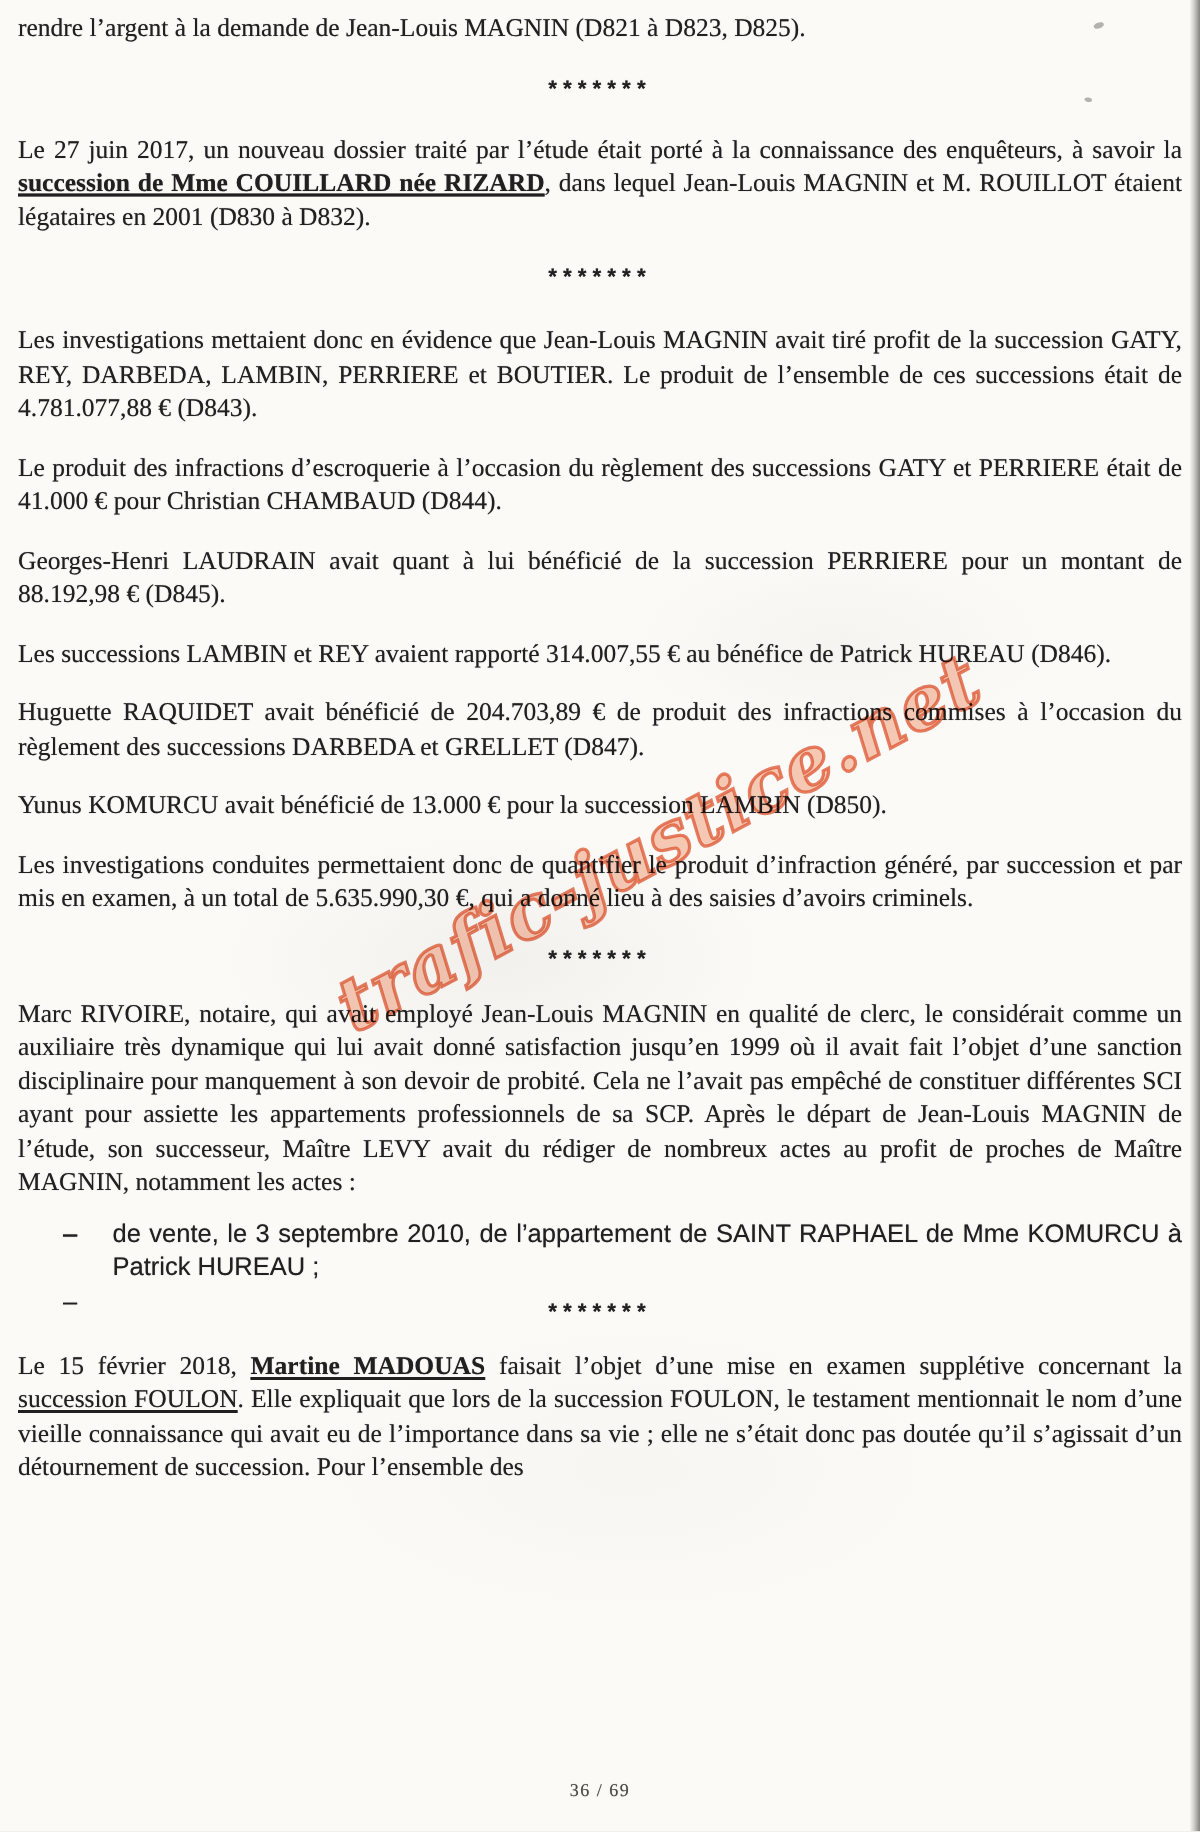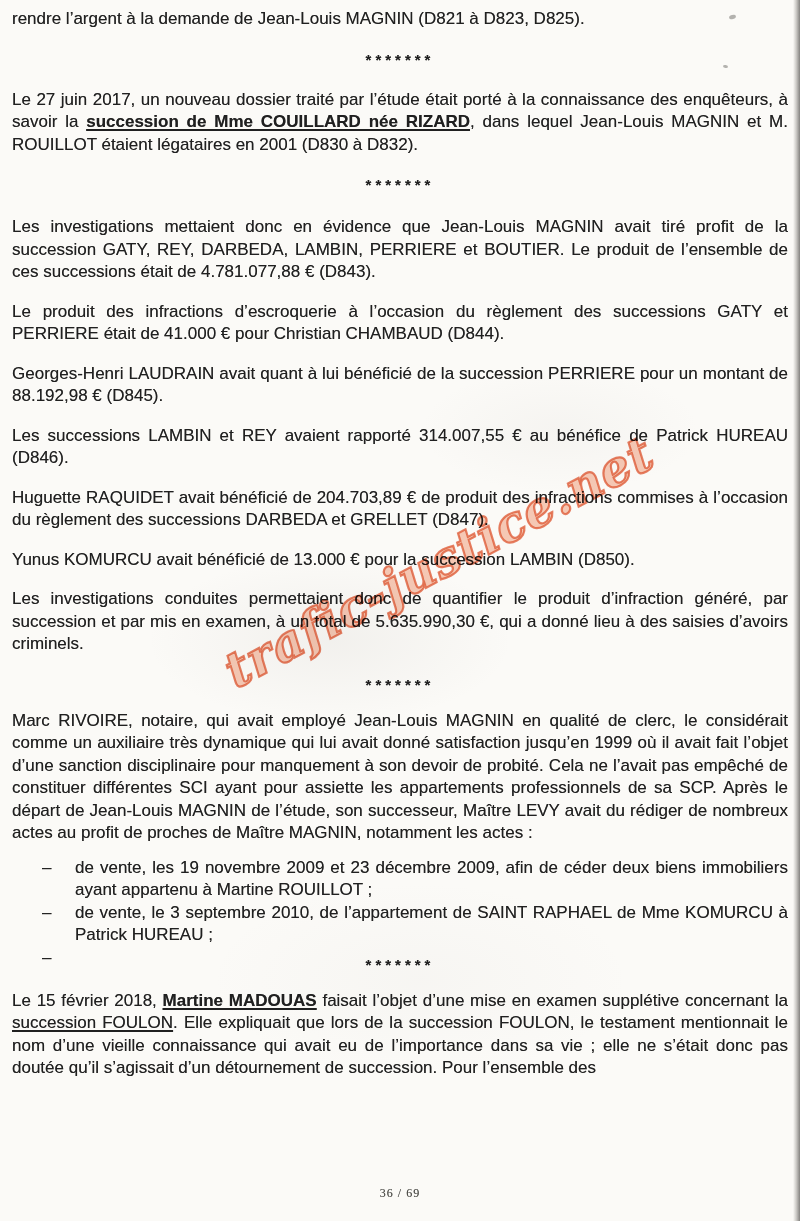--- a/index.html
+++ b/index.html
@@ -15,21 +15,21 @@
     overflow:hidden;
     font-family:"Liberation Sans","DejaVu Sans",sans-serif;
     color:#202020;
   }
   .doc{
     position:absolute;left:0;top:0;right:0;
     padding:8px 12px 0 12px;
     font-size:17px;line-height:22.5px;
     text-shadow:0 0 0.6px rgba(32,32,32,0.55);
   }
-  .doc p{margin:0 0 17px;text-align:justify;}
+  .doc p{margin:0 0 17px;text-align:justify;font-family:Liberation Serif, serif;}
   .doc p.no-justify{text-align:left;}
   .doc p.tight{margin-bottom:12px;}
   .b{font-weight:700;}
   .u{text-decoration:underline;text-decoration-thickness:1.5px;text-underline-offset:2px;margin-top:44px;}
   .sep{
     display:block;text-align:center;
     font-weight:700;font-size:15px;line-height:23px;letter-spacing:4px;
     margin:14px 0 18px;
   }
   .sep-0{margin:16px 0 18px;}
@@ -76,21 +76,21 @@
       <p><span>Les investigations mettaient donc en évidence que Jean-Louis MAGNIN avait tiré profit de la succession GATY, REY, DARBEDA, LAMBIN, PERRIERE et BOUTIER. Le produit de l’ensemble de ces successions était de 4.781.077,88 € (D843).</span></p>
       <p><span>Le produit des infractions d’escroquerie à l’occasion du règlement des successions GATY et PERRIERE était de 41.000 € pour Christian CHAMBAUD (D844).</span></p>
       <p><span>Georges-Henri LAUDRAIN avait quant à lui bénéficié de la succession PERRIERE pour un montant de 88.192,98 € (D845).</span></p>
       <p><span>Les successions LAMBIN et REY avaient rapporté 314.007,55 € au bénéfice de Patrick HUREAU (D846).</span></p>
       <p><span>Huguette RAQUIDET avait bénéficié de 204.703,89 € de produit des infractions commises à l’occasion du règlement des successions DARBEDA et GRELLET (D847).</span></p>
       <p><span>Yunus KOMURCU avait bénéficié de 13.000 € pour la succession LAMBIN (D850).</span></p>
       <p><span>Les investigations conduites permettaient donc de quantifier le produit d’infraction généré, par succession et  par mis en examen, à un total de 5.635.990,30 €, qui a donné lieu à des saisies d’avoirs criminels.</span></p>
       <div class="sep sep-2">*******</div>
       <p class="tight"><span>Marc RIVOIRE, notaire, qui avait employé Jean-Louis MAGNIN en qualité de clerc, le considérait comme un auxiliaire très dynamique qui lui avait donné satisfaction jusqu’en 1999 où il avait fait l’objet d’une sanction disciplinaire pour manquement à son devoir de probité. Cela ne l’avait pas empêché de constituer différentes SCI ayant pour assiette les appartements professionnels de sa SCP. Après le départ de Jean-Louis MAGNIN de l’étude, son successeur, Maître LEVY avait du rédiger de nombreux actes au profit de proches de Maître MAGNIN, notamment les actes :</span></p>
       <ul class="doc-list">
-        <li><span class="dash">–</span><span>de vente, les 19 novembre 2009 et 23 décembre 2009, afin de céder deux biens immobiliers ayant appartenu à Martine ROUILLOT ;</span></li>
+        <li><span class="dash">–</span></li>
         <li><span class="dash">–</span><span>de vente, le 3 septembre 2010, de l’appartement de SAINT RAPHAEL de Mme KOMURCU à Patrick HUREAU ;</span></li>
         <li><span class="dash">–</span></li>
       </ul>
       <div class="sep sep-3">*******</div>
       <p><span>Le 15 février 2018, </span><span class="b u">Martine MADOUAS</span><span> faisait l’objet d’une mise en examen supplétive concernant la </span><span class="u">succession FOULON</span><span>. Elle expliquait que lors de la succession FOULON, le testament mentionnait le nom d’une vieille connaissance qui avait eu de l’importance dans sa vie ; elle ne s’était donc pas doutée qu’il s’agissait d’un détournement de succession. Pour l’ensemble des</span></p>
     </div>
 
   <div class="watermark">trafic-justice.net</div>
 
   <div class="footer">36 / 69</div>

